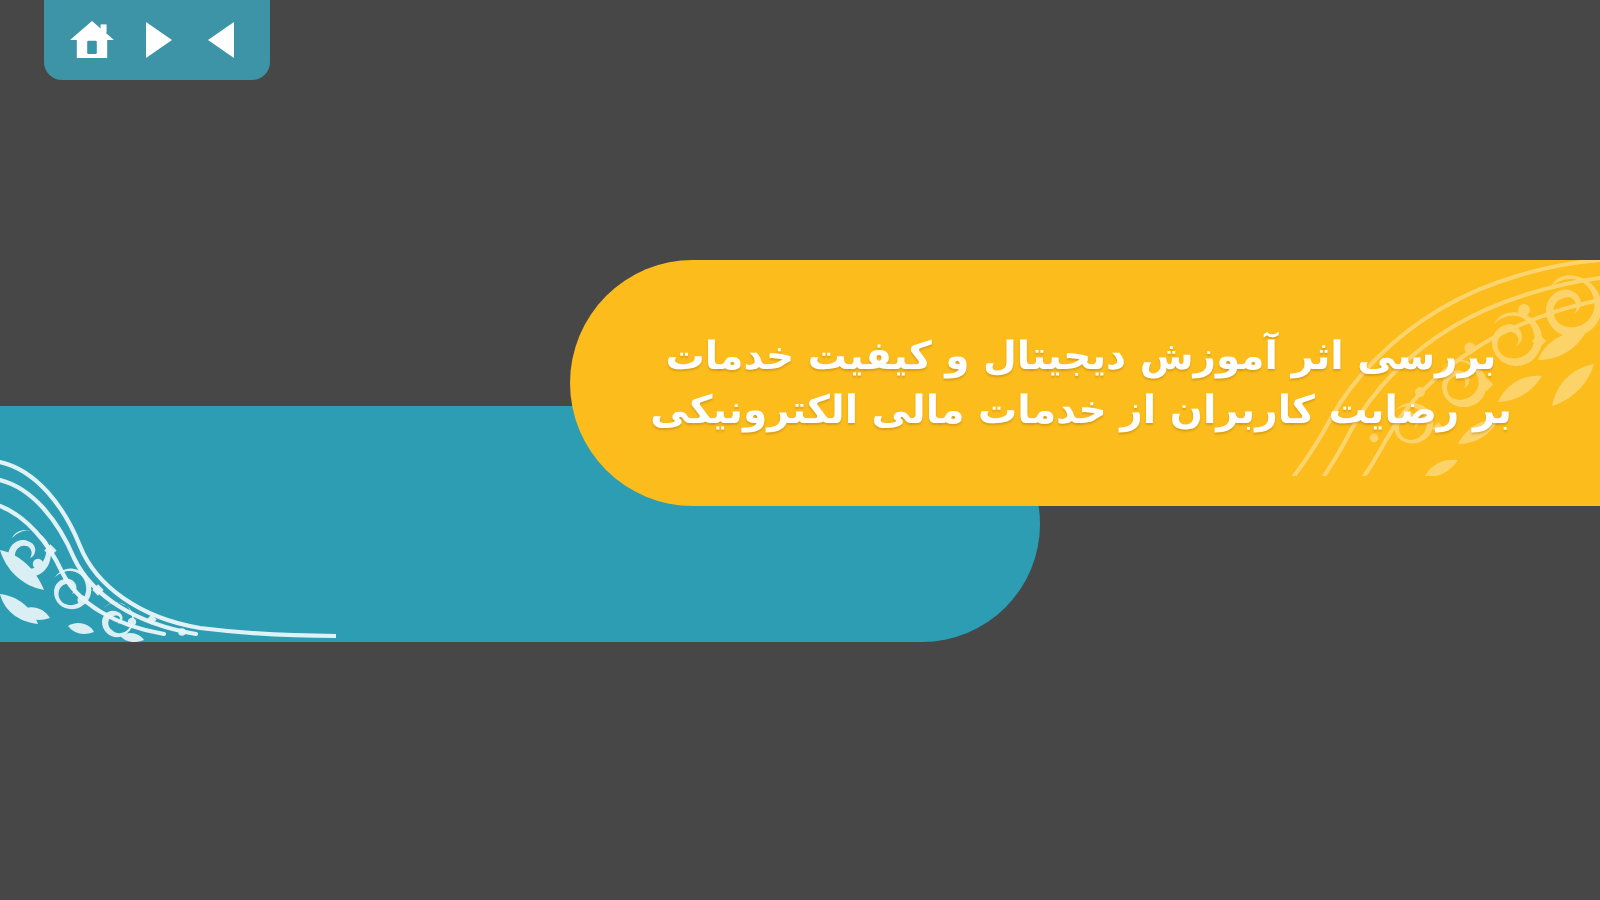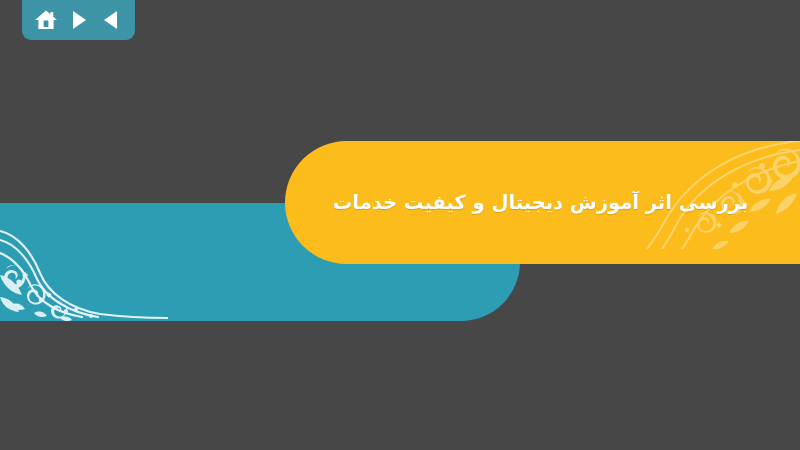--- a/index.html
+++ b/index.html
@@ -65,21 +65,21 @@
     width: 168px;
     height: 108px;
     opacity: .95;
     pointer-events: none;
   }
 
   
   #title-banner {
     position: absolute;
     left: 285px;
-    top: 141px;
+    top: 130px;
     width: 515px;
     height: 123px;
     background: #fbbc1c;
     border-radius: 62px 0 0 62px;
     z-index: 20;
     overflow: hidden;
   }
   #banner-ornament {
     position: absolute;
     right: 0;
@@ -191,17 +191,18 @@
         <path d="M168 36 c-5 9-14 14-24 14 c4-10 14-15 24-14z"></path>
         <path d="M146 58 c-5 8-13 13-22 13 c4-9 13-14 22-13z"></path>
         <path d="M124 80 c-4 8-12 12-20 12 c4-8 12-13 20-12z"></path>
         <path d="M104 100 c-4 6-10 9-17 9 c3-7 10-10 17-9z"></path>
         <path d="M172 52 c-3 10-11 18-21 21 c2-11 10-19 21-21z"></path>
       </g>
     </svg>
 
     <div id="title-text">
       <span class="line">بررسی اثر آموزش دیجیتال و کیفیت خدمات</span>
+      <span class="line">بر رضایت کاربران از خدمات مالی الکترونیکی</span>
     </div>
 
   </div>
 
 </div>
 
 </body></html>

